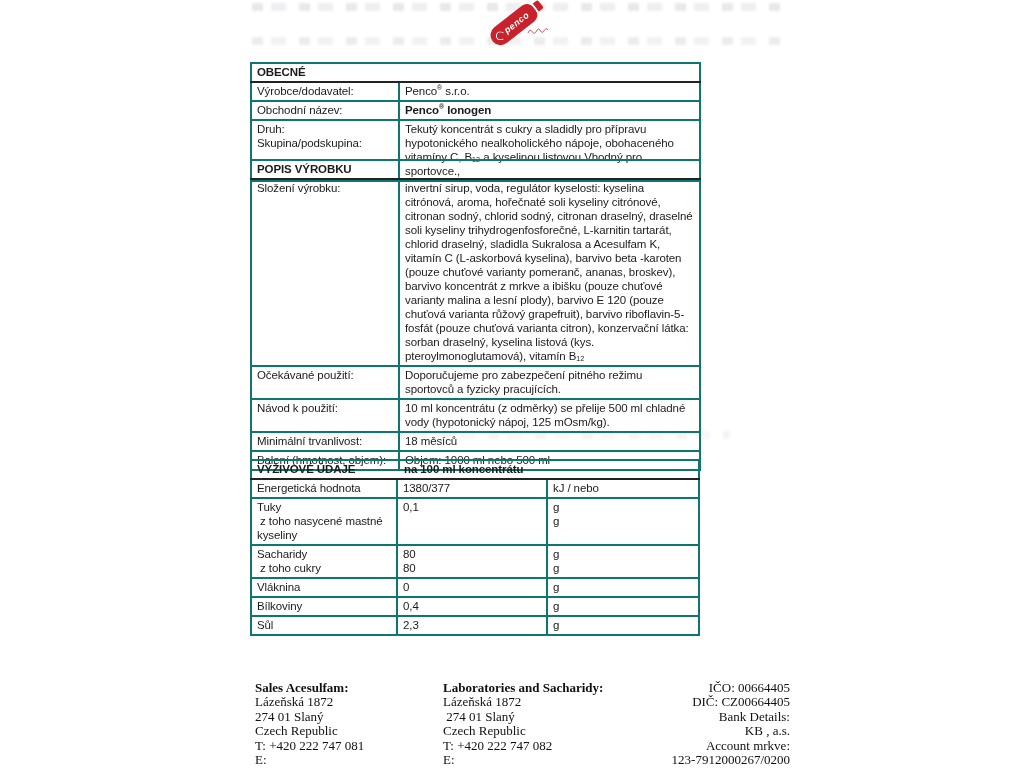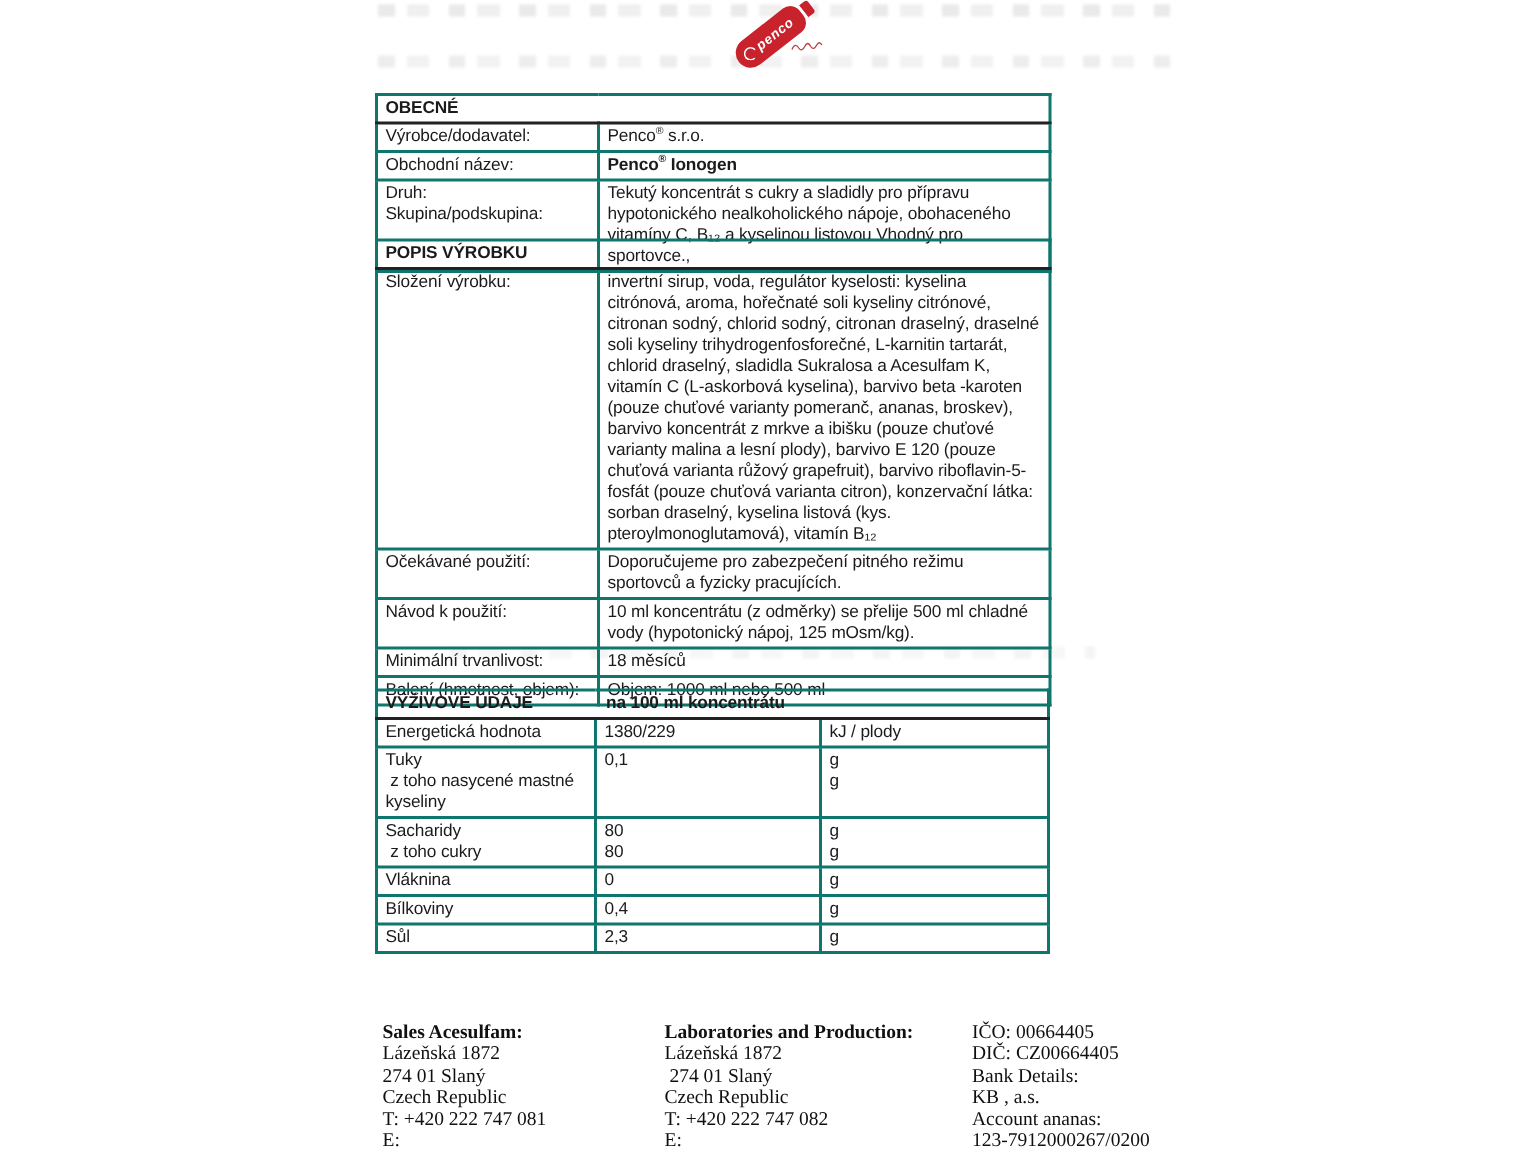--- a/index.html
+++ b/index.html
@@ -40,21 +40,21 @@
   .nt-head{position:relative;}
   .nt-sub{position:absolute;left:152px;top:1px;font-weight:bold;}
 
   
   .ft{position:absolute;top:681px;font-family:"Liberation Serif","DejaVu Serif",serif;
       font-size:13px;line-height:14.4px;color:#101010;}
   .ft .t{font-weight:bold;}
   .ft span{display:block;}
   .ft-sales{left:255px;width:190px;}
   .ft-labs{left:443px;width:205px;}
-  .ft-company{left:648px;width:142px;text-align:left;}
+  .ft-company{left:648px;width:142px;text-align:right;}
   a.mail{color:#1717c4;text-decoration:underline;cursor:pointer;}
 </style>
 </head>
 <body>
 
 <div class="page">
 
   <div class="artifact a1"></div>
   <div class="artifact a2"></div>
   <div class="artifact a3"></div>
@@ -134,22 +134,22 @@
       </colgroup>
     <tbody>
         <tr class="hdr">
       <td colspan="3" class="nt-head">
         <span>VÝŽIVOVÉ ÚDAJE</span>
         <span class="nt-sub">na 100 ml koncentrátu</span>
       </td>
     </tr>
     <tr>
       <td class="pre">Energetická hodnota</td>
-      <td class="pre">1380/229</td>
-      <td class="pre">kJ / plody</td>
+      <td class="pre">1380/377</td>
+      <td class="pre">kJ / nebo</td>
     </tr>
     <tr>
       <td class="pre">Tuky
 &nbsp;z toho nasycené mastné
 kyseliny</td>
       <td class="pre">0,1</td>
       <td class="pre">g
 g</td>
     </tr>
     <tr>
@@ -181,30 +181,30 @@
   <div class="ft ft-sales">
     <span class="t">Sales Acesulfam:</span>
     <span>Lázeňská 1872</span>
     <span>274 01 Slaný</span>
     <span>Czech Republic</span>
     <span>T: +420 222 747 081</span>
     <span><span>E: </span><a class="mail">penco@penco.cz</a></span>
   </div>
 
   <div class="ft ft-labs">
-    <span class="t">Laboratories and Production:</span>
+    <span class="t">Laboratories and Sacharidy:</span>
     <span>Lázeňská 1872</span>
     <span>&nbsp;274 01 Slaný</span>
     <span>Czech Republic</span>
     <span>T: +420 222 747 082</span>
     <span><span>E: </span><a class="mail">pencolab@penco.cz</a></span>
   </div>
 
   <div class="ft ft-company">
     <span>IČO: 00664405</span>
     <span>DIČ: CZ00664405</span>
     <span>Bank Details:</span>
     <span>KB , a.s.</span>
-    <span>Account ananas:</span>
+    <span>Account mrkve:</span>
     <span>123-7912000267/0200</span>
   </div>
 
 </div>
 
 </body></html>

